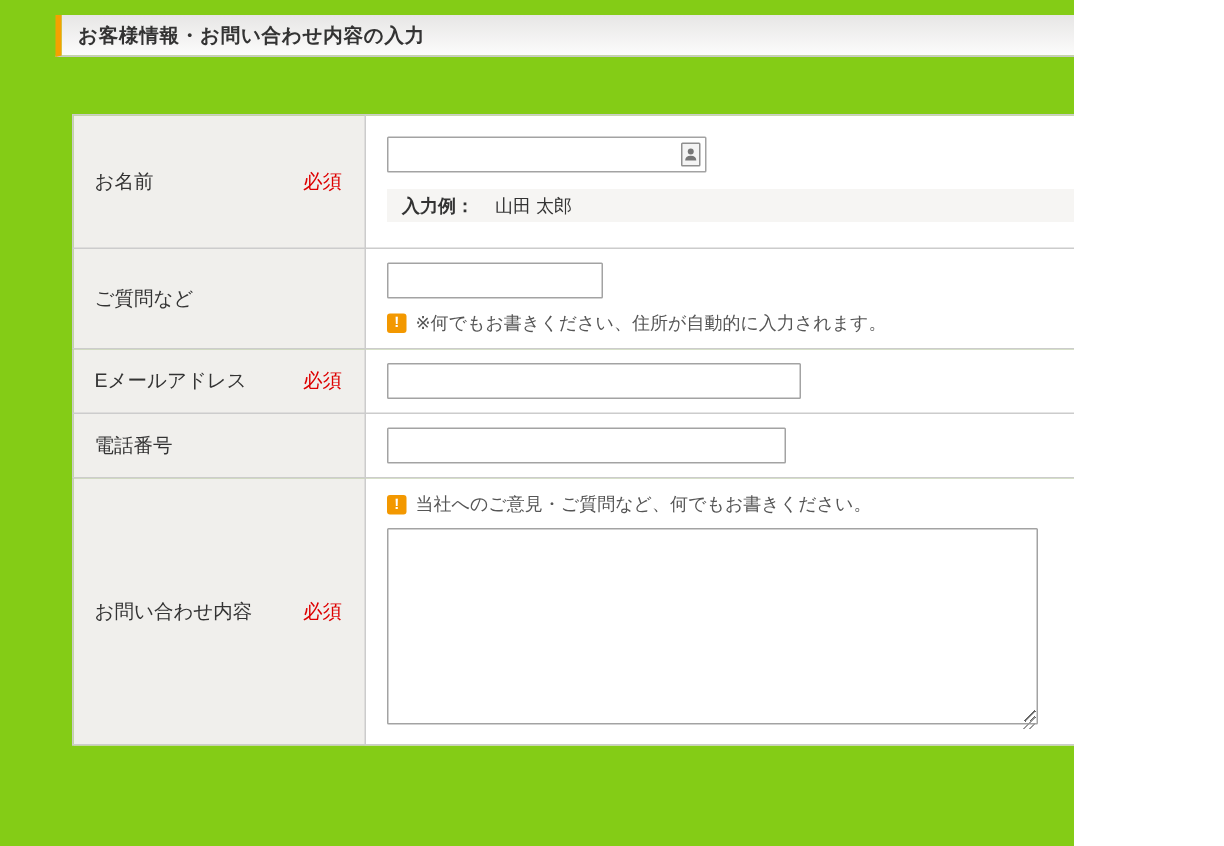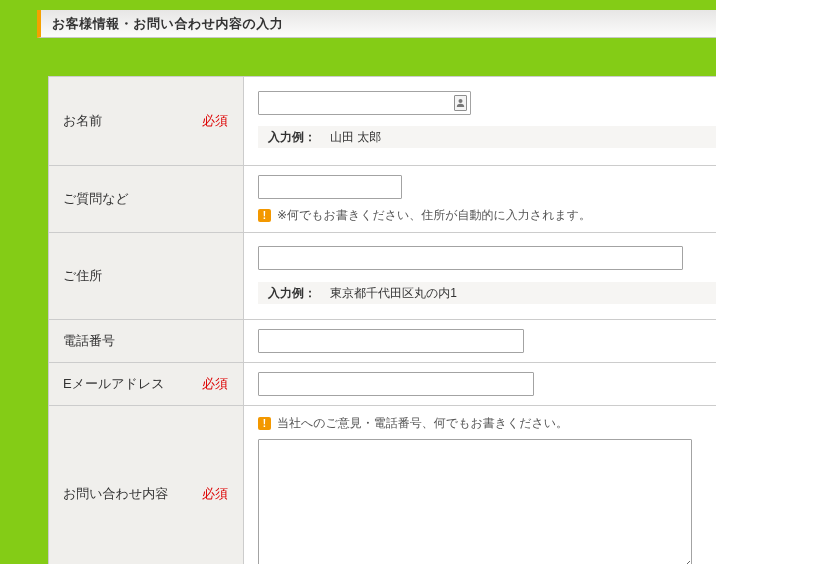--- a/index.html
+++ b/index.html
@@ -230,69 +230,55 @@
       </td>
       <td class="value-cell cell-pad-postal">
         <input type="text" class="text-input input-postal" value="" style="">
         <div class="note-line">
           <span class="alert-icon">!</span>
           <span>※何でもお書きください、住所が自動的に入力されます。</span>
         </div>
       </td>
     </tr>
 
-    <tr style="height:85px;">
-      <td class="label-cell">
-        <div class="label-inner">
-          <span class="field-label">ご住所</span>
-        </div>
-      </td>
-      <td class="value-cell cell-pad-address">
-        <input type="text" class="text-input input-address" value="" style="">
-        <div class="hint-bar" style="margin-top:12px; margin-bottom:15px;">
-          <span class="hint-label">入力例：</span>
-          <span class="hint-value">東京都千代田区丸の内1</span>
-        </div>
+
+    <tr style="height:41px;">
+      <td class="label-cell">
+        <div class="label-inner">
+          <span class="field-label">Eメールアドレス</span>
+          <span class="required-badge">必須</span>
+        </div>
+      </td>
+      <td class="value-cell cell-pad-email">
+        <input type="text" class="text-input input-email" value="" style="">
       </td>
     </tr>
 
     <tr style="height:42px;">
       <td class="label-cell">
         <div class="label-inner">
           <span class="field-label">電話番号</span>
         </div>
       </td>
       <td class="value-cell cell-pad-phone">
         <input type="text" class="text-input input-phone" value="" style="">
-      </td>
-    </tr>
-
-    <tr style="height:41px;">
-      <td class="label-cell">
-        <div class="label-inner">
-          <span class="field-label">Eメールアドレス</span>
-          <span class="required-badge">必須</span>
-        </div>
-      </td>
-      <td class="value-cell cell-pad-email">
-        <input type="text" class="text-input input-email" value="" style="">
       </td>
     </tr>
 
     <tr style="height:174px;">
       <td class="label-cell">
         <div class="label-inner">
           <span class="field-label">お問い合わせ内容</span>
           <span class="required-badge">必須</span>
         </div>
       </td>
       <td class="value-cell cell-pad-inquiry">
         <div class="note-line note-line-top">
           <span class="alert-icon">!</span>
-          <span>当社へのご意見・電話番号、何でもお書きください。</span>
+          <span>当社へのご意見・ご質問など、何でもお書きください。</span>
         </div>
         <div class="textarea-wrap">
           <textarea class="inquiry-textarea" style=""></textarea>
           <span class="resize-handle"></span>
         </div>
       </td>
     </tr>
   </tbody>
     </table>
 

